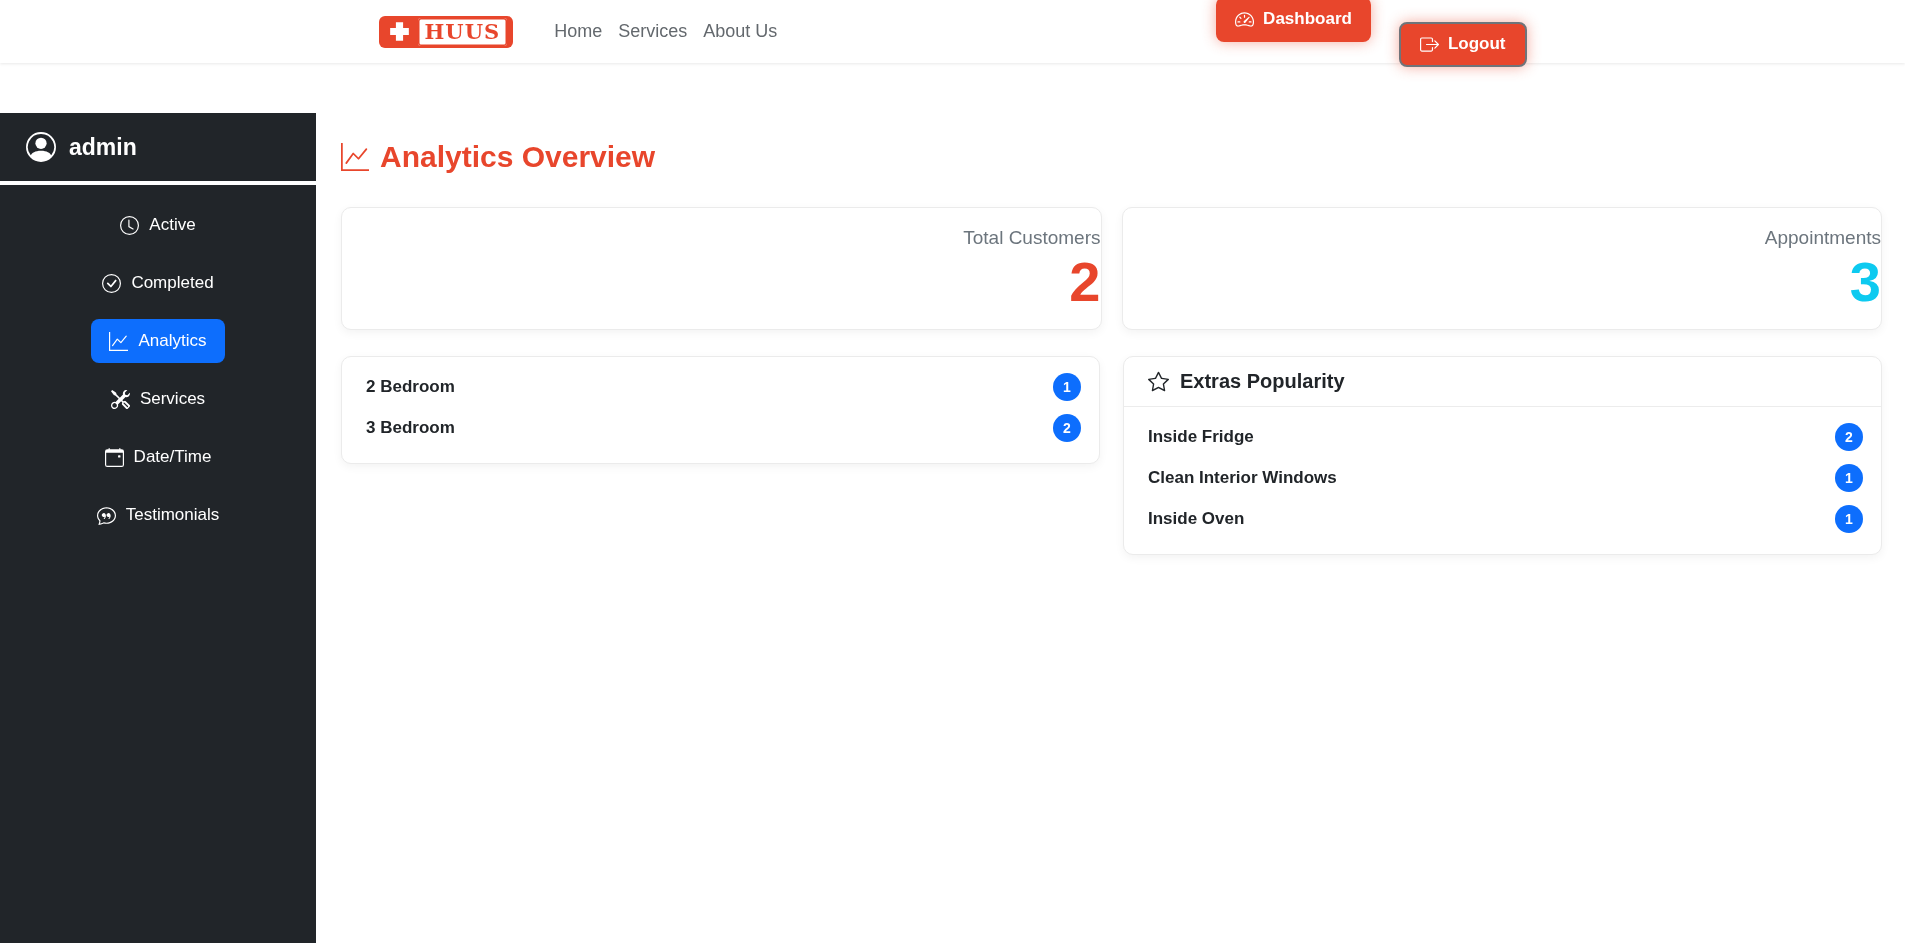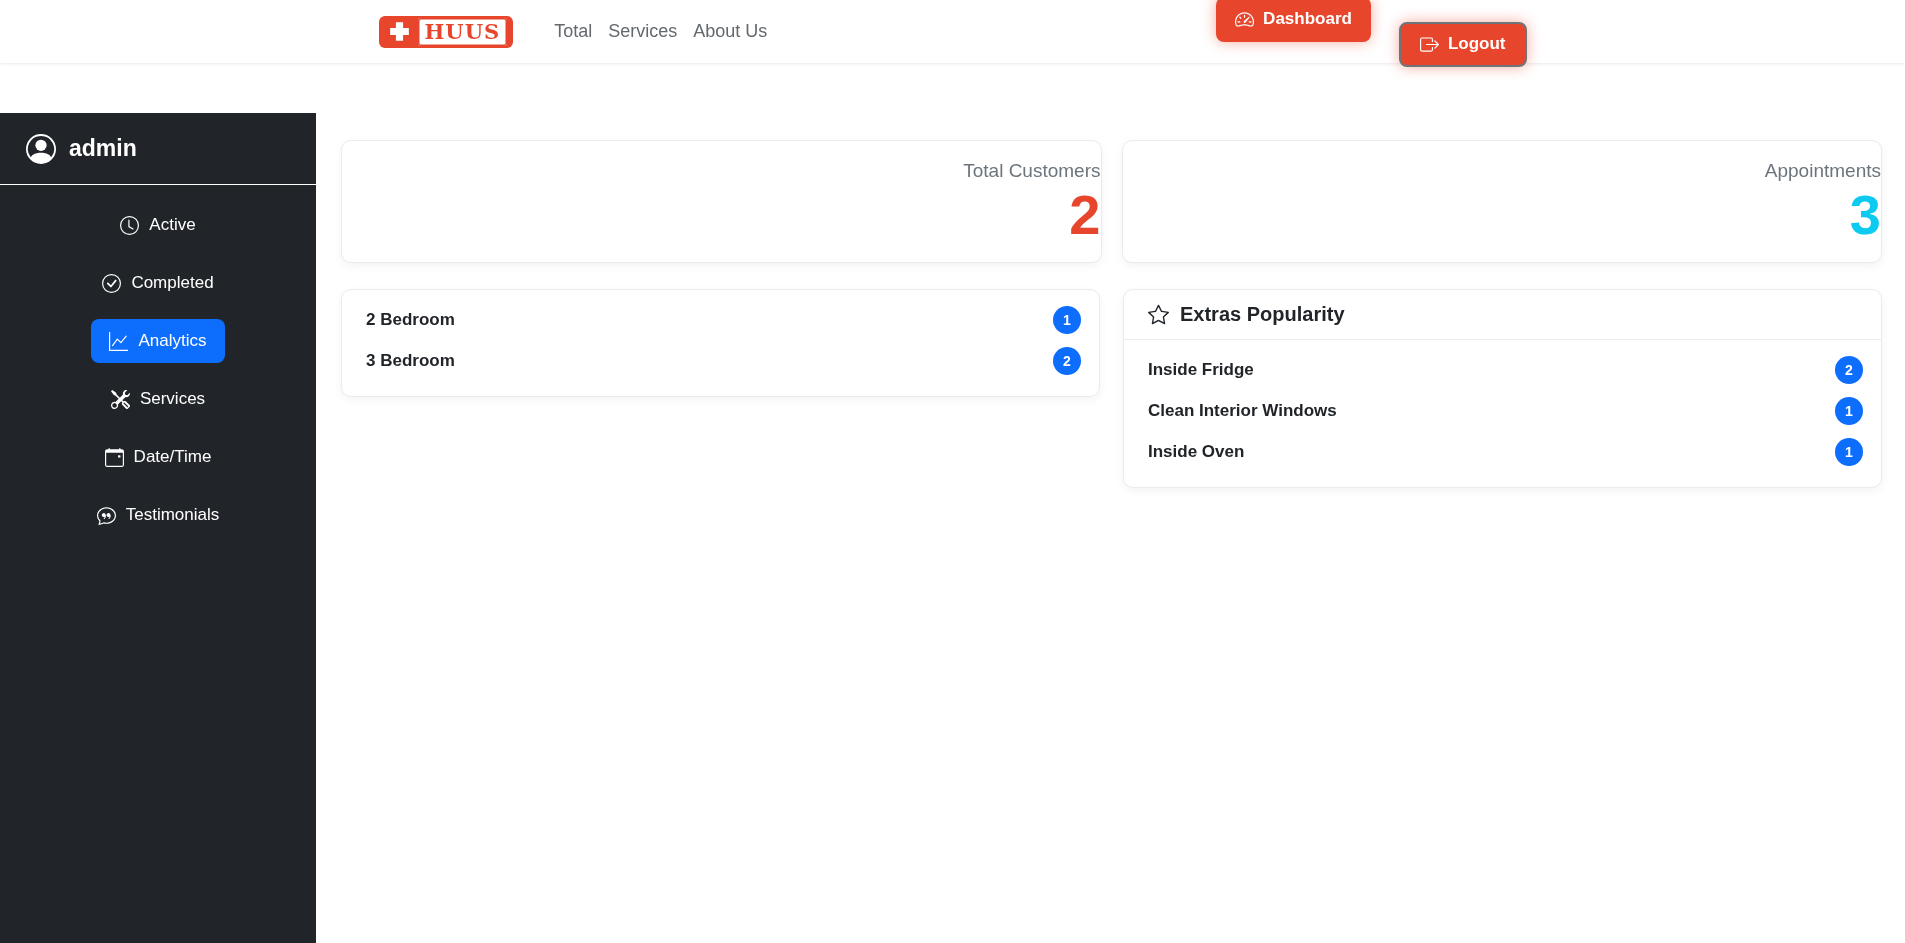--- a/index.html
+++ b/index.html
@@ -58,21 +58,21 @@
   .btn svg { width: 19px; height: 19px; }
   .btn-logout { border: 2px solid #6f747a; margin-top: 25px; }
 
   
   .sidebar {
     position: absolute; top: 113px; left: 0; bottom: 0; width: 316px;
     background: #212529; color: #fff;
   }
   .sb-user {
     height: 72px; display: flex; align-items: center; gap: 13px;
-    padding-left: 26px; border-bottom: 1px solid #ffffff;
+    padding-left: 26px; border-bottom: 4px solid #ffffff;
   }
   .sb-user svg { width: 30px; height: 30px; }
   .sb-user-name { font-size: 23px; font-weight: bold; }
   .sb-nav {
     padding-top: 18px;
     display: flex; flex-direction: column; align-items: center; gap: 14px;
   }
   .sb-item {
     display: flex; align-items: center; gap: 10px;
     height: 44px; padding: 0 18px; border-radius: 8px;
@@ -141,21 +141,21 @@
       <span class="brand-cross">
         <svg viewBox="0 0 16 16">
             <path fill="#ffffff" d="M5.5 1.5h5v4h4v5h-4v4h-5v-4h-4v-5h4z"></path>
           </svg>
       </span>
       <span class="brand-box">
         <span class="brand-text">HUUS</span>
       </span>
     </a>
     <nav class="nav-links">
-      <a class="nav-link">Total</a>
+      <a class="nav-link">Home</a>
       <a class="nav-link">Services</a>
       <a class="nav-link">About Us</a>
     </nav>
     <div class="nav-buttons">
       <button class="btn">
         <span>
           <svg viewBox="0 0 16 16" fill="#ffffff">
               <path d="M8 4a.5.5 0 0 1 .5.5V6a.5.5 0 0 1-1 0V4.5A.5.5 0 0 1 8 4zM3.732 5.732a.5.5 0 0 1 .707 0l.915.914a.5.5 0 1 1-.708.708l-.914-.915a.5.5 0 0 1 0-.707zM2 10a.5.5 0 0 1 .5-.5h1.586a.5.5 0 0 1 0 1H2.5A.5.5 0 0 1 2 10zm9.5 0a.5.5 0 0 1 .5-.5h1.5a.5.5 0 0 1 0 1H12a.5.5 0 0 1-.5-.5zm.754-4.246a.389.389 0 0 0-.527-.02L7.547 9.31a.91.91 0 1 0 1.302 1.258l3.434-4.297a.389.389 0 0 0-.029-.518z"></path>
               <path fill-rule="evenodd" d="M0 10a8 8 0 1 1 15.547 2.661c-.442 1.253-1.845 1.602-2.932 1.25C11.309 13.488 9.475 13 8 13c-1.474 0-3.31.488-4.615.911-1.087.352-2.49.003-2.932-1.25A7.988 7.988 0 0 1 0 10zm8-7a7 7 0 0 0-6.603 9.329c.203.575.923.876 1.68.63C4.397 12.533 6.358 12 8 12s3.604.532 4.923.96c.757.245 1.477-.056 1.68-.631A7 7 0 0 0 8 3z"></path>
             </svg>
@@ -235,20 +235,28 @@
             <path d="M2.678 11.894a1 1 0 0 1 .287.801 10.97 10.97 0 0 1-.398 2c1.395-.323 2.247-.697 2.634-.893a1 1 0 0 1 .71-.074A8.06 8.06 0 0 0 8 14c3.996 0 7-2.807 7-6 0-3.192-3.004-6-7-6S1 4.808 1 8c0 1.468.617 2.83 1.678 3.894zm-.493 3.905a21.682 21.682 0 0 1-.713.129c-.2.032-.352-.176-.273-.362a9.68 9.68 0 0 0 .244-.637l.003-.01c.248-.72.45-1.548.524-2.319C.743 11.37 0 9.76 0 8c0-3.866 3.582-7 8-7s8 3.134 8 7-3.582 7-8 7a9.06 9.06 0 0 1-2.347-.306c-.52.263-1.639.742-3.468 1.105z"></path>
             <path d="M7.066 6.76A1.665 1.665 0 0 0 4 7.668a1.667 1.667 0 0 0 2.561 1.406c-.131.389-.375.804-.777 1.22a.417.417 0 0 0 .6.58c1.486-1.54 1.293-3.214.682-4.112zm4 0A1.665 1.665 0 0 0 8 7.668a1.667 1.667 0 0 0 2.561 1.406c-.131.389-.375.804-.777 1.22a.417.417 0 0 0 .6.58c1.486-1.54 1.293-3.214.682-4.112z"></path>
           </svg>
       </span>
       <span>Testimonials</span>
     </a>
   </nav>
 </aside>
 
 <main class="main">
+  <h1 class="page-title">
+    <span>
+      <svg viewBox="0 0 16 16" fill="#e8462c">
+          <path fill-rule="evenodd" d="M0 0h1v15h15v1H0V0Zm14.817 3.113a.5.5 0 0 1 .07.704l-4.5 5.5a.5.5 0 0 1-.74.037L7.06 6.767l-3.656 5.027a.5.5 0 0 1-.808-.588l4-5.5a.5.5 0 0 1 .758-.06l2.609 2.61 4.15-5.073a.5.5 0 0 1 .704-.07Z"></path>
+        </svg>
+    </span>
+    <span>Analytics Overview</span>
+  </h1>
 
   <div class="stats">
     <div class="stat-card">
       <div class="stat-label">Total Customers</div>
       <div class="stat-value c-danger">2</div>
     </div>
     <div class="stat-card">
       <div class="stat-label">Appointments</div>
       <div class="stat-value c-info">3</div>
     </div>

